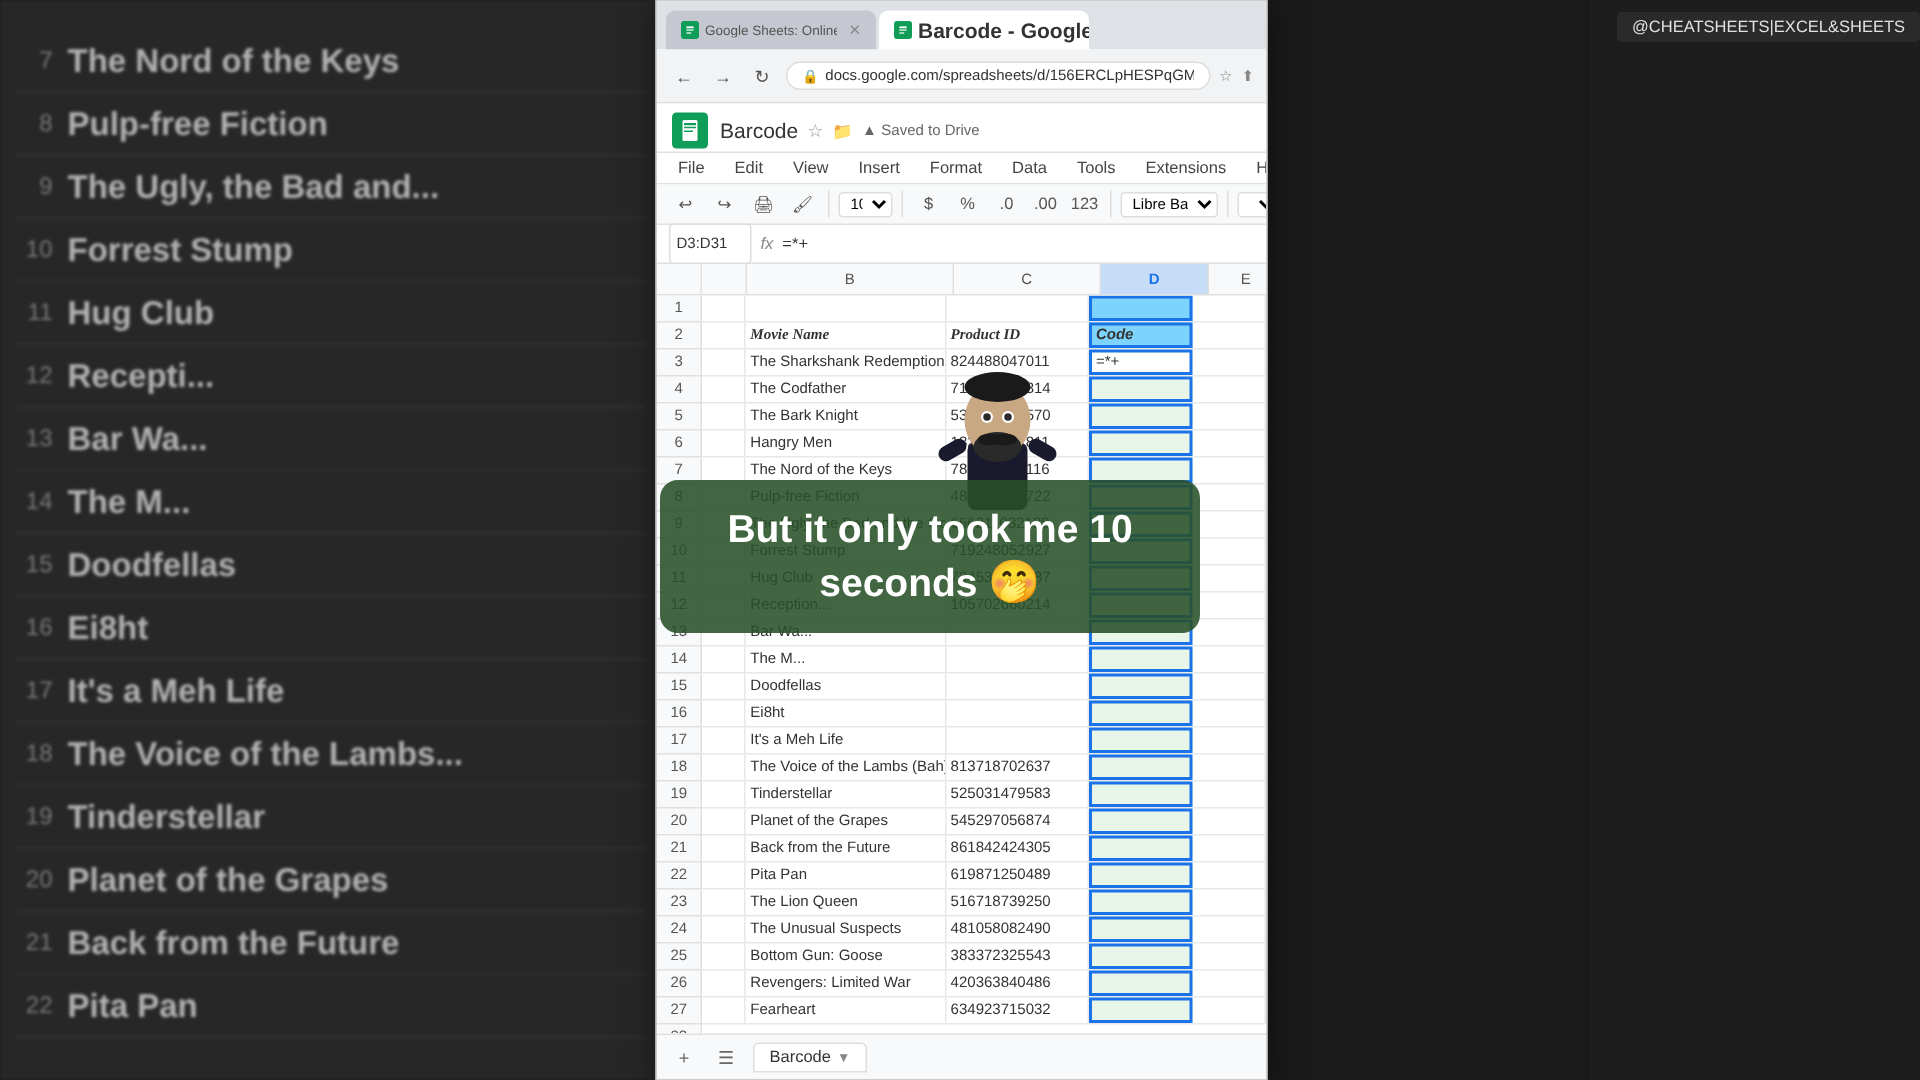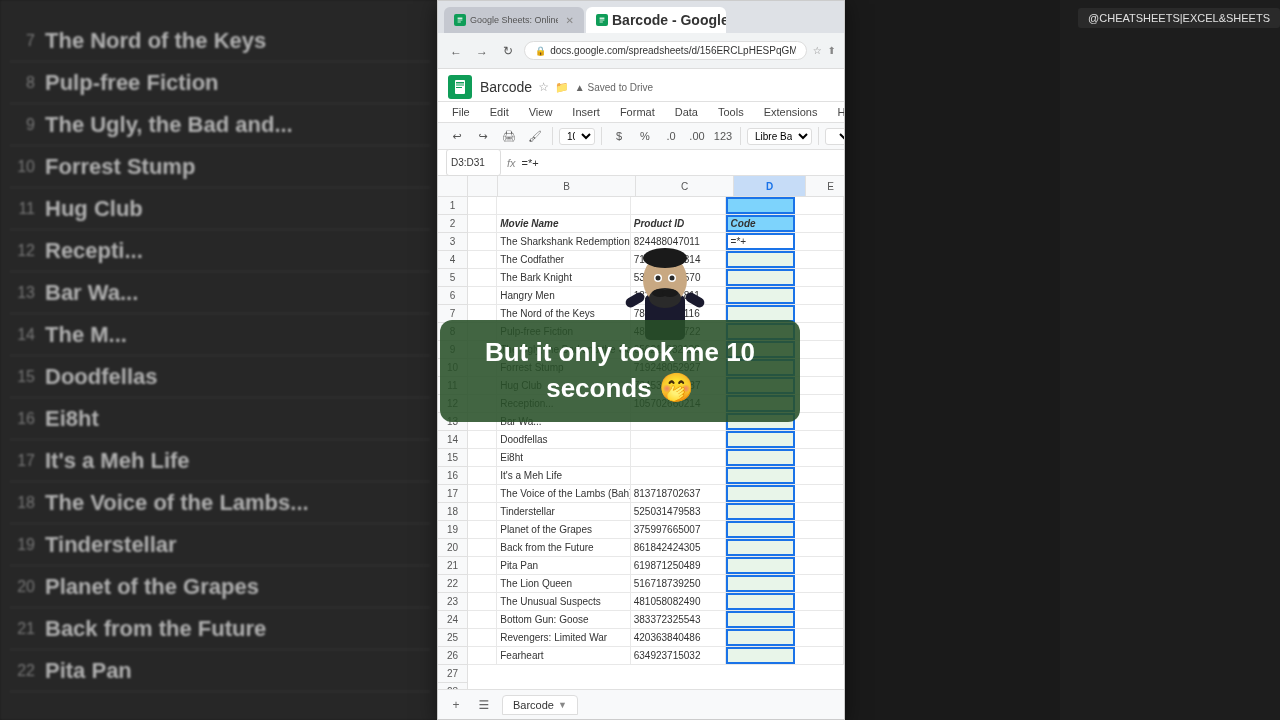--- a/index.html
+++ b/index.html
@@ -393,21 +393,21 @@
       overflow: hidden;
       white-space: nowrap;
       color: #333;
     }
     .grid-cell.col-a { width: 30px; }
     .grid-cell.col-b { width: 138px; }
     .grid-cell.col-c { width: 98px; }
     .grid-cell.col-d { width: 72px; background: #7dd3fc; border: 2px solid #1a73e8; }
     .grid-cell.col-e { width: 50px; }
 
-    .grid-cell.italic { font-style: italic; }
+    .grid-cell.italic { font-style: italic; font-family: Liberation Serif, serif; }
 
     
     .header-row .grid-cell { font-weight: 600; font-style: italic; color: #333; }
 
     
     .sheets-bottom {
       background: #f8f9fa;
       border-top: 1px solid #e0e0e0;
       padding: 4px 8px;
       display: flex;
@@ -802,20 +802,27 @@
             </div>
             <div class="grid-row">
               <div class="grid-cell col-a"></div>
               <div class="grid-cell col-b">Bar Wa...</div>
               <div class="grid-cell col-c"></div>
               <div class="grid-cell col-d" style="background: rgb(232, 245, 233);"></div>
               <div class="grid-cell col-e"></div>
             </div>
             <div class="grid-row">
               <div class="grid-cell col-a"></div>
+              <div class="grid-cell col-b">The M...</div>
+              <div class="grid-cell col-c"></div>
+              <div class="grid-cell col-d" style="background: rgb(232, 245, 233);"></div>
+              <div class="grid-cell col-e"></div>
+            </div>
+            <div class="grid-row">
+              <div class="grid-cell col-a"></div>
               <div class="grid-cell col-b">Doodfellas</div>
               <div class="grid-cell col-c"></div>
               <div class="grid-cell col-d" style="background: rgb(232, 245, 233);"></div>
               <div class="grid-cell col-e"></div>
             </div>
             <div class="grid-row">
               <div class="grid-cell col-a"></div>
               <div class="grid-cell col-b">Ei8ht</div>
               <div class="grid-cell col-c"></div>
               <div class="grid-cell col-d" style="background: rgb(232, 245, 233);"></div>
@@ -838,21 +845,21 @@
             <div class="grid-row">
               <div class="grid-cell col-a"></div>
               <div class="grid-cell col-b">Tinderstellar</div>
               <div class="grid-cell col-c">525031479583</div>
               <div class="grid-cell col-d" style="background: rgb(232, 245, 233);"></div>
               <div class="grid-cell col-e"></div>
             </div>
             <div class="grid-row">
               <div class="grid-cell col-a"></div>
               <div class="grid-cell col-b">Planet of the Grapes</div>
-              <div class="grid-cell col-c">375997665007</div>
+              <div class="grid-cell col-c">545297056874</div>
               <div class="grid-cell col-d" style="background: rgb(232, 245, 233);"></div>
               <div class="grid-cell col-e"></div>
             </div>
             <div class="grid-row">
               <div class="grid-cell col-a"></div>
               <div class="grid-cell col-b">Back from the Future</div>
               <div class="grid-cell col-c">861842424305</div>
               <div class="grid-cell col-d" style="background: rgb(232, 245, 233);"></div>
               <div class="grid-cell col-e"></div>
             </div>

